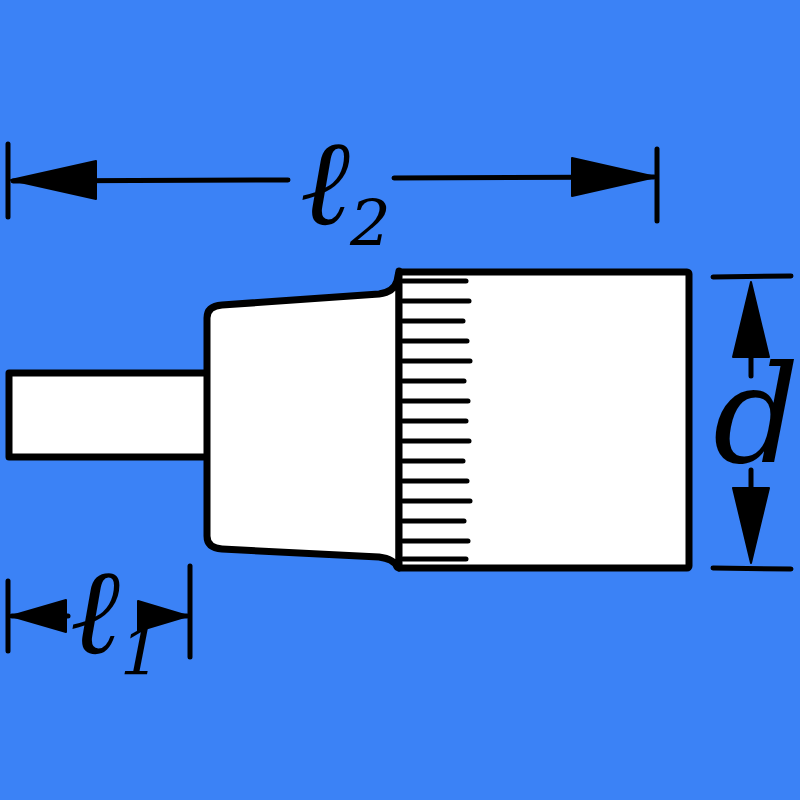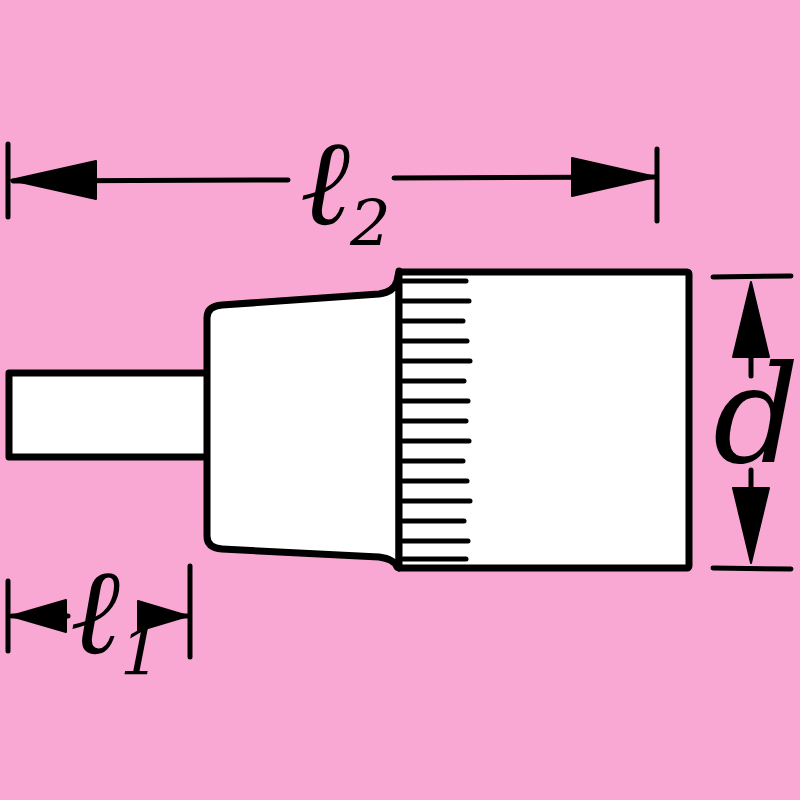--- a/index.html
+++ b/index.html
@@ -6,21 +6,21 @@
     margin: 0;
     padding: 0;
     width: 800px;
     height: 800px;
     background: #ffffff;
     overflow: hidden;
   }
   .canvas {
     width: 800px;
     height: 800px;
-    background: #f9a8d4;
+    background: #3b82f6;
   }
   svg { display: block; }
 
   .outline {
     fill: #ffffff;
     stroke: #000000;
     stroke-width: 7;
     stroke-linejoin: round;
     stroke-linecap: round;
   }

